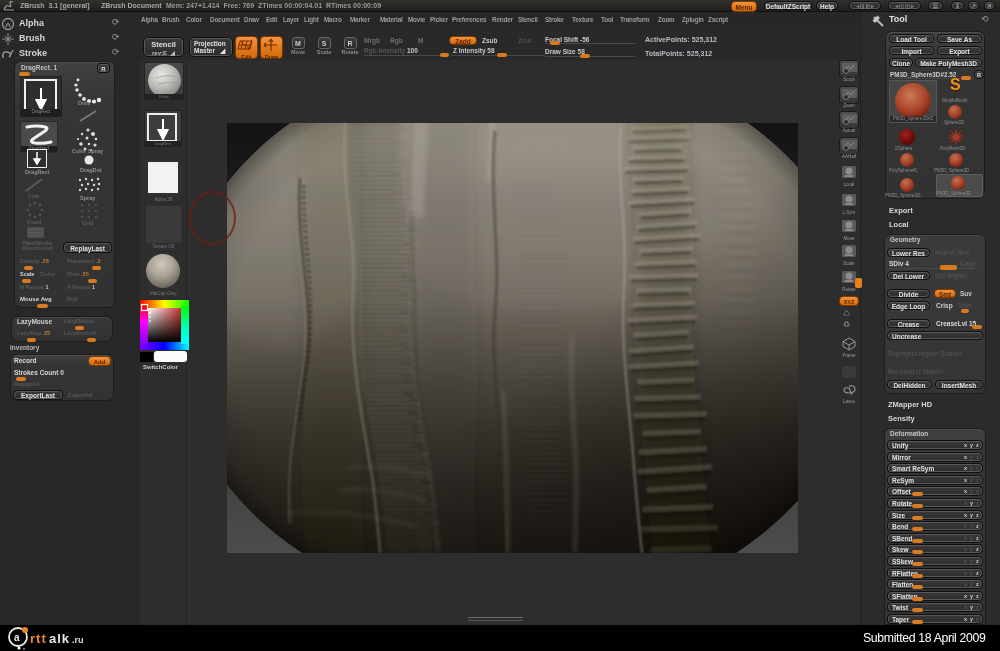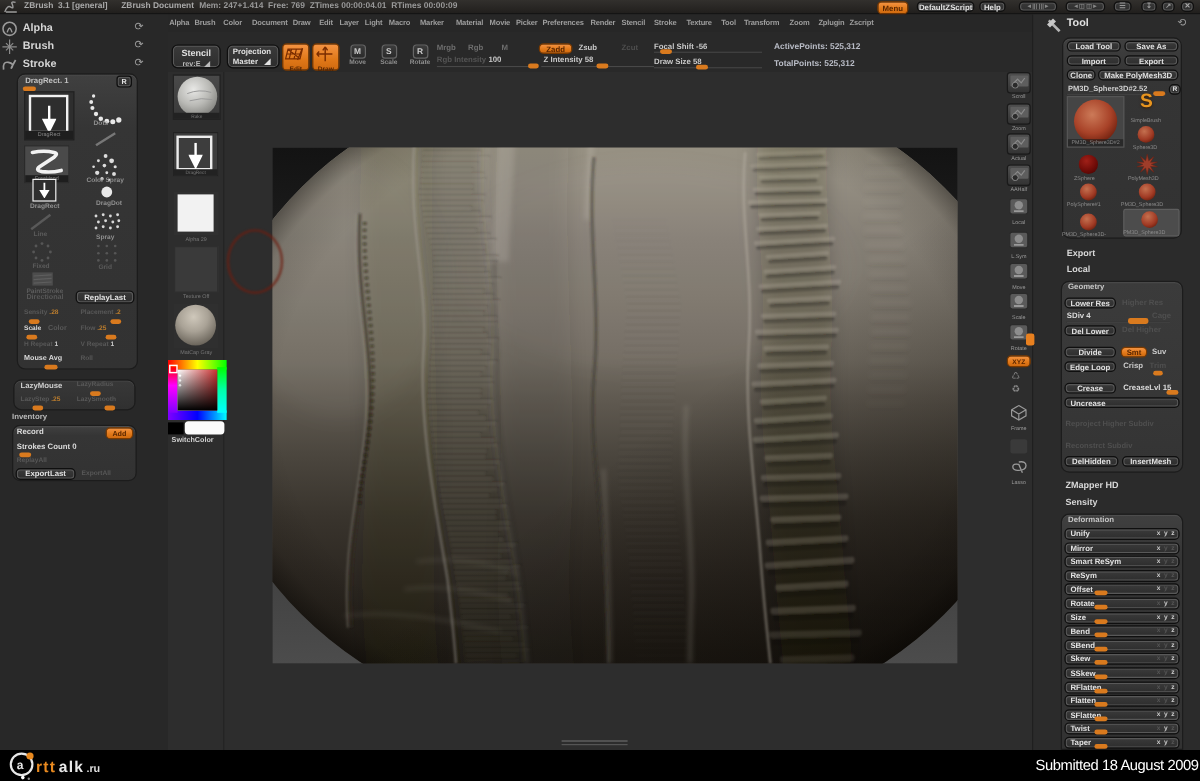--- a/index.html
+++ b/index.html
@@ -1120,13 +1120,13 @@
 <svg class="abs" style="left:6px;top:1px" width="130" height="25">
 <circle cx="12" cy="11" r="9" fill="none" stroke="#e8e8e8" stroke-width="1.8"></circle>
 <circle cx="19" cy="4" r="3" fill="#e8891f"></circle>
 <circle cx="13" cy="22" r="1.5" fill="#fff"></circle>
       <circle cx="18" cy="23" r="1" fill="#888"></circle>
 <text x="8" y="15" font-size="10" font-weight="bold" fill="#e8e8e8" font-family="Liberation Sans">a</text>
 <text x="24" y="17" font-size="13" font-weight="bold" fill="#e8891f" font-family="Liberation Sans" letter-spacing="1">rtt</text>
 <text x="43" y="17" font-size="13" font-weight="bold" fill="#e8e8e8" font-family="Liberation Sans" letter-spacing="1">alk</text>
 <text x="66" y="17" font-size="9" font-weight="bold" fill="#ddd" font-family="Liberation Sans">.ru</text>
 </svg>
-<span class="abs" style="left:863px;top:6px;font-size:12.3px;letter-spacing:-0.35px;color:#fff;white-space:nowrap;font-family:'Liberation Sans'">Submitted 18 August 2009</span>
+<span class="abs" style="left:863px;top:6px;font-size:12.3px;letter-spacing:-0.35px;color:#fff;white-space:nowrap;font-family:'Liberation Sans'">Submitted 18 April 2009</span>
 </div>
 </body></html>

